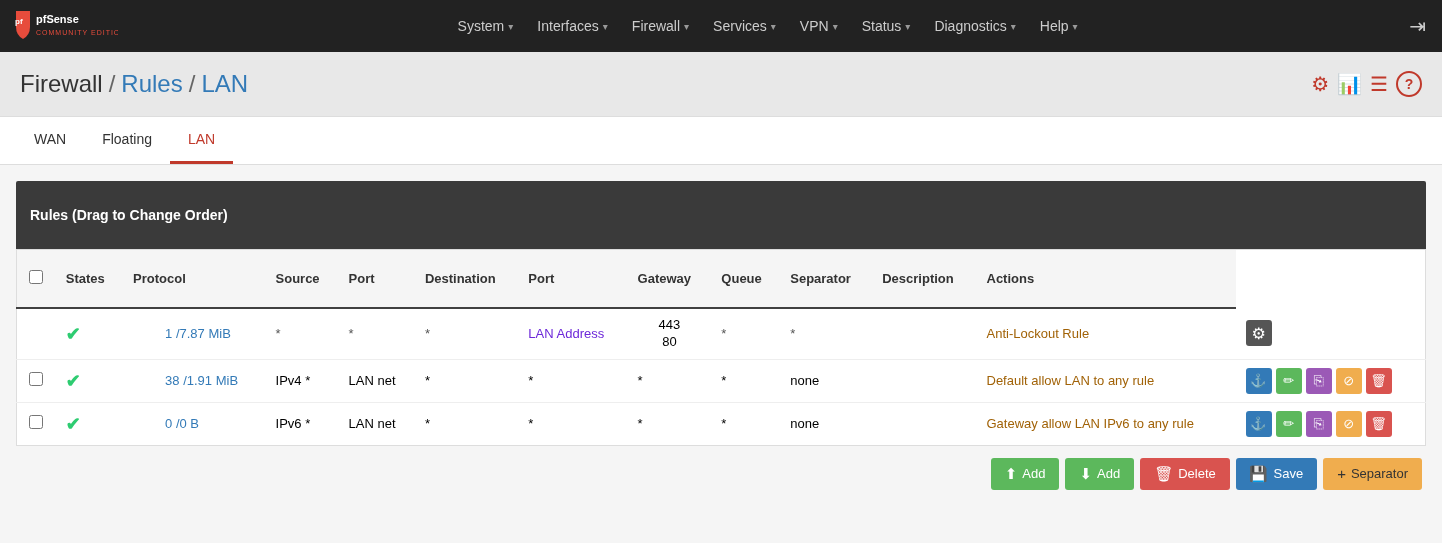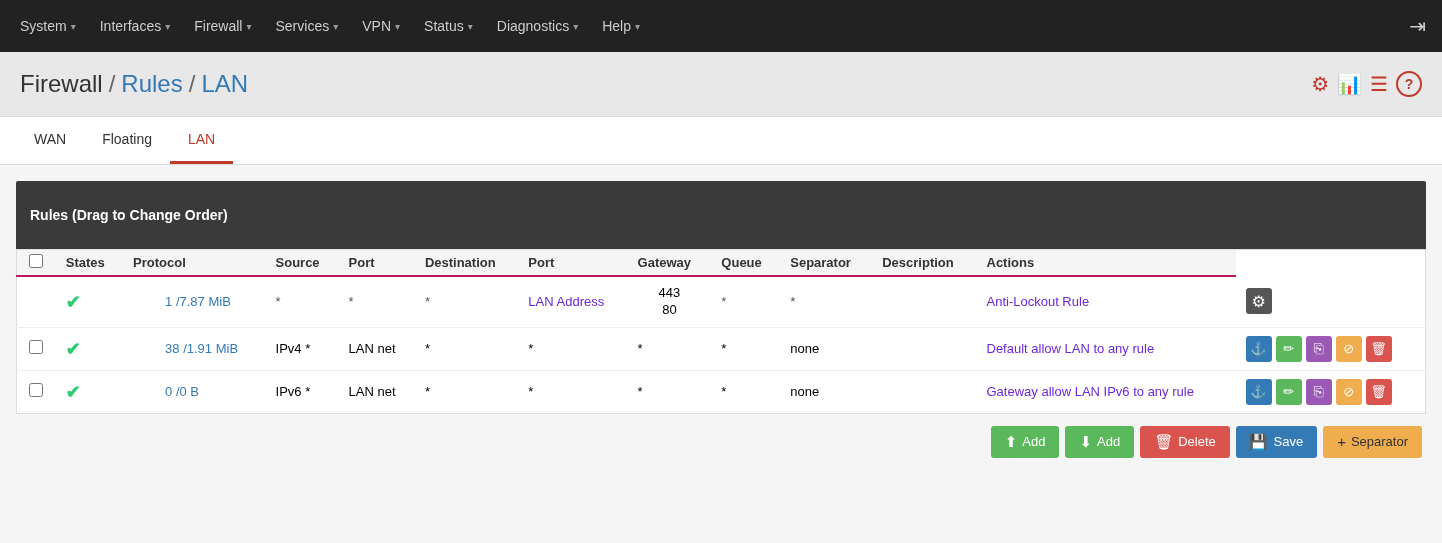--- a/index.html
+++ b/index.html
@@ -21,20 +21,21 @@
     }
     .pf-logo {
       width: 110px;
       height: 42px;
     }
     .nav-menu {
       display: flex;
       align-items: center;
       flex: 1;
       list-style: none;
+      justify-content: center;
     }
     .nav-menu li {
       position: relative;
     }
     .nav-menu li a {
       color: #ccc;
       text-decoration: none;
       padding: 14px 12px;
       display: flex;
       align-items: center;
@@ -141,44 +142,44 @@
       border-radius: 2px 2px 0 0;
     }
     table {
       width: 100%;
       border-collapse: collapse;
       background: #fff;
       border: 1px solid #ddd;
     }
     thead th {
       background: #f5f5f5;
-      padding: 4px 10px;
+      padding: 20px 10px;
       text-align: left;
       font-size: 13px;
       font-weight: bold;
-      border-bottom: 2px solid #be185d;
+      border-bottom: 2px solid #404040;
       color: #333;
     }
     thead th.center { text-align: center; }
     tbody td {
       padding: 8px 10px;
       border-bottom: 1px solid #eee;
       vertical-align: middle;
       font-size: 13px;
     }
     tbody tr:last-child td { border-bottom: none; }
     .check-green {
       color: #2ecc71;
       font-size: 18px;
       font-weight: bold;
     }
     .link-blue { color: #337ab7; cursor: pointer; margin-left: 32px; }
     .asterisk { color: #555; }
     .dest-address { color: #6d28d9; }
-    .desc-text { color: #6d28d9; }
+    .desc-text { color: #a16207; }
     .port-stack { display: flex; flex-direction: column; align-items: center; line-height: 1.3; }
 
     
     .action-icons { display: flex; align-items: center; gap: 4px; }
     .act-icon {
       width: 26px;
       height: 26px;
       border-radius: 3px;
       display: flex;
       align-items: center;
@@ -219,20 +220,30 @@
     .btn-orange { background: #f0ad4e; color: #333; }
     .btn-icon { font-size: 15px; }
 
     
     input[type="checkbox"] { cursor: pointer; width: 14px; height: 14px; }
   </style>
 </head>
 <body>
 
 <nav class="navbar">
+  <div class="navbar-brand">
+    <svg class="pf-logo" viewBox="0 0 110 42" xmlns="http://www.w3.org/2000/svg">
+      <rect width="110" height="42" fill="#222"></rect>
+
+      <path d="M8 6 L22 6 L22 22 Q22 30 15 34 Q8 30 8 22 Z" fill="#e74c3c"></path>
+      <text x="7" y="19" font-size="8" fill="#fff" font-weight="bold">pf</text>
+      <text x="28" y="18" font-size="11" fill="#fff" font-weight="bold">pfSense</text>
+      <text x="28" y="30" font-size="7" fill="#e74c3c" letter-spacing="1">COMMUNITY EDITION</text>
+    </svg>
+  </div>
   <ul class="nav-menu">
     <li>
       <a href="#">
           <span>System</span> 
           <span class="nav-caret">▾</span>
         </a>
     </li>
     <li>
       <a href="#">
           <span>Interfaces</span> 

